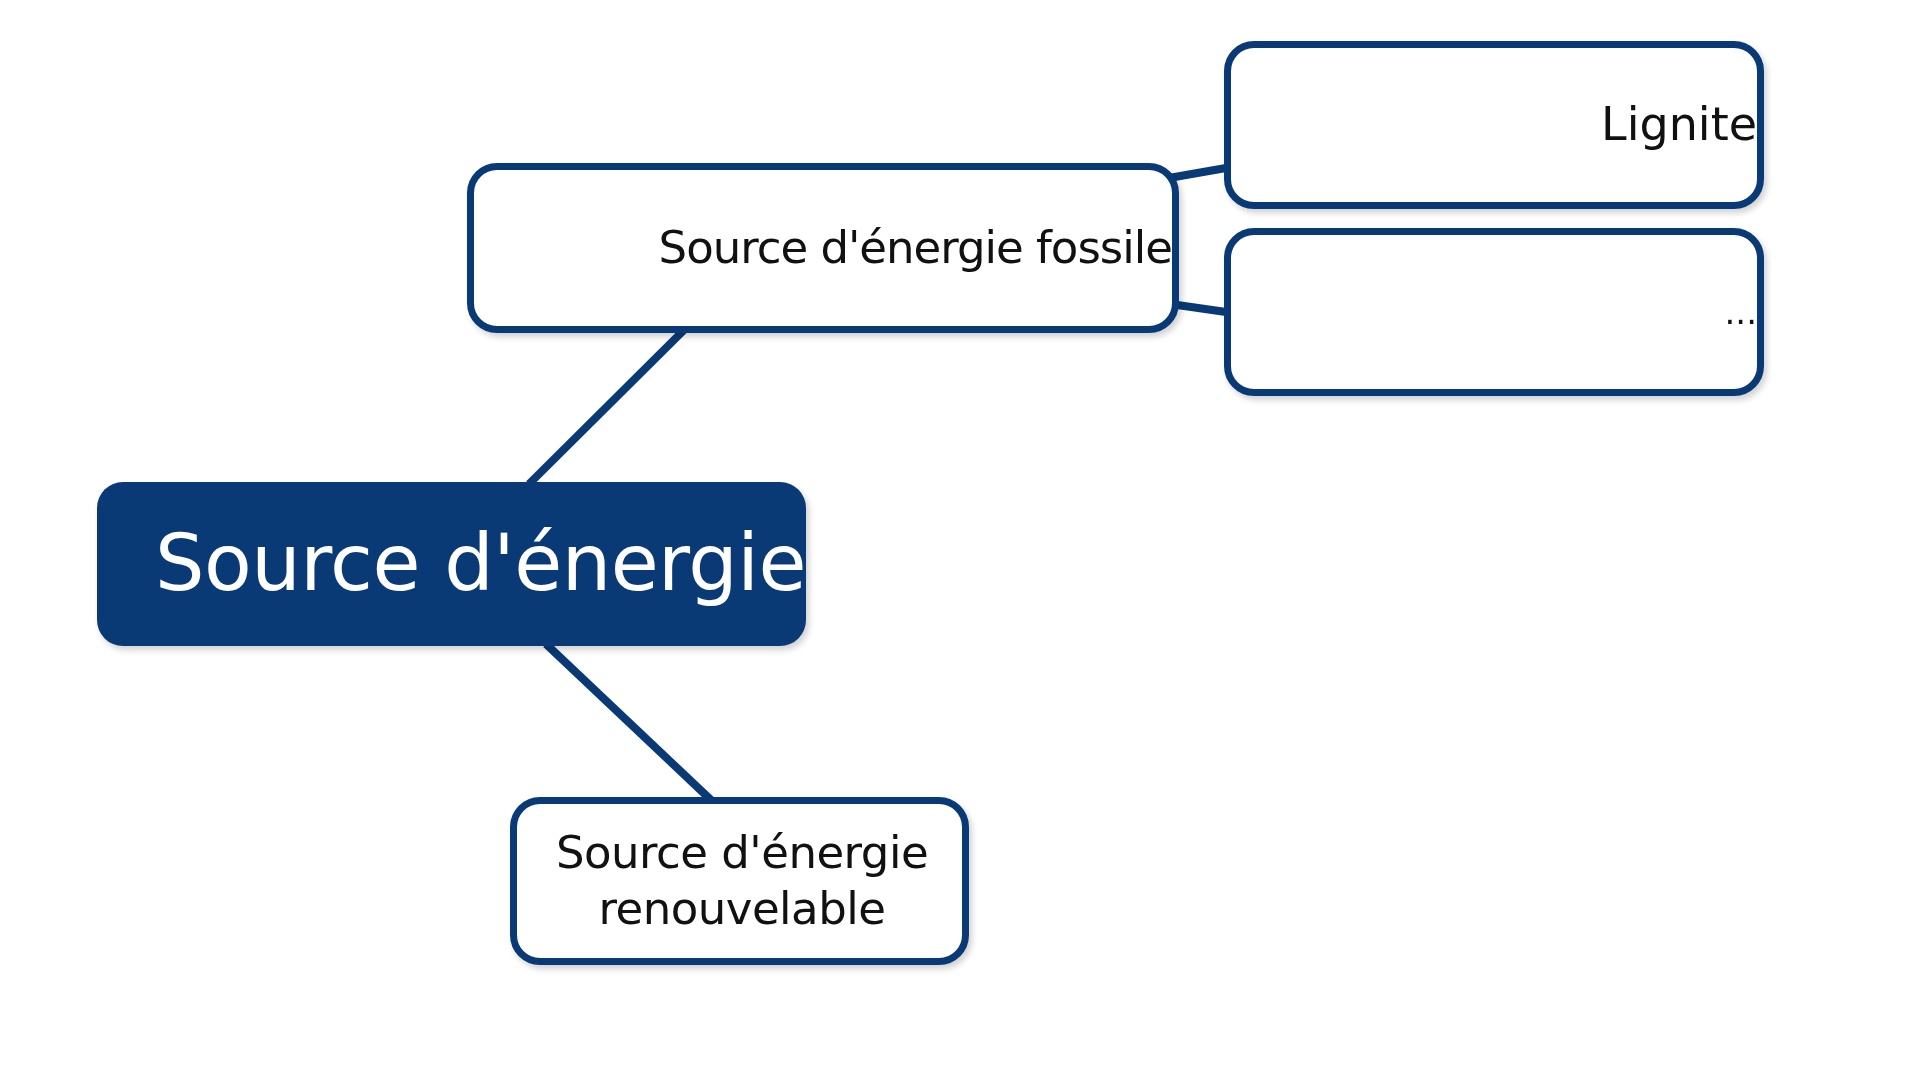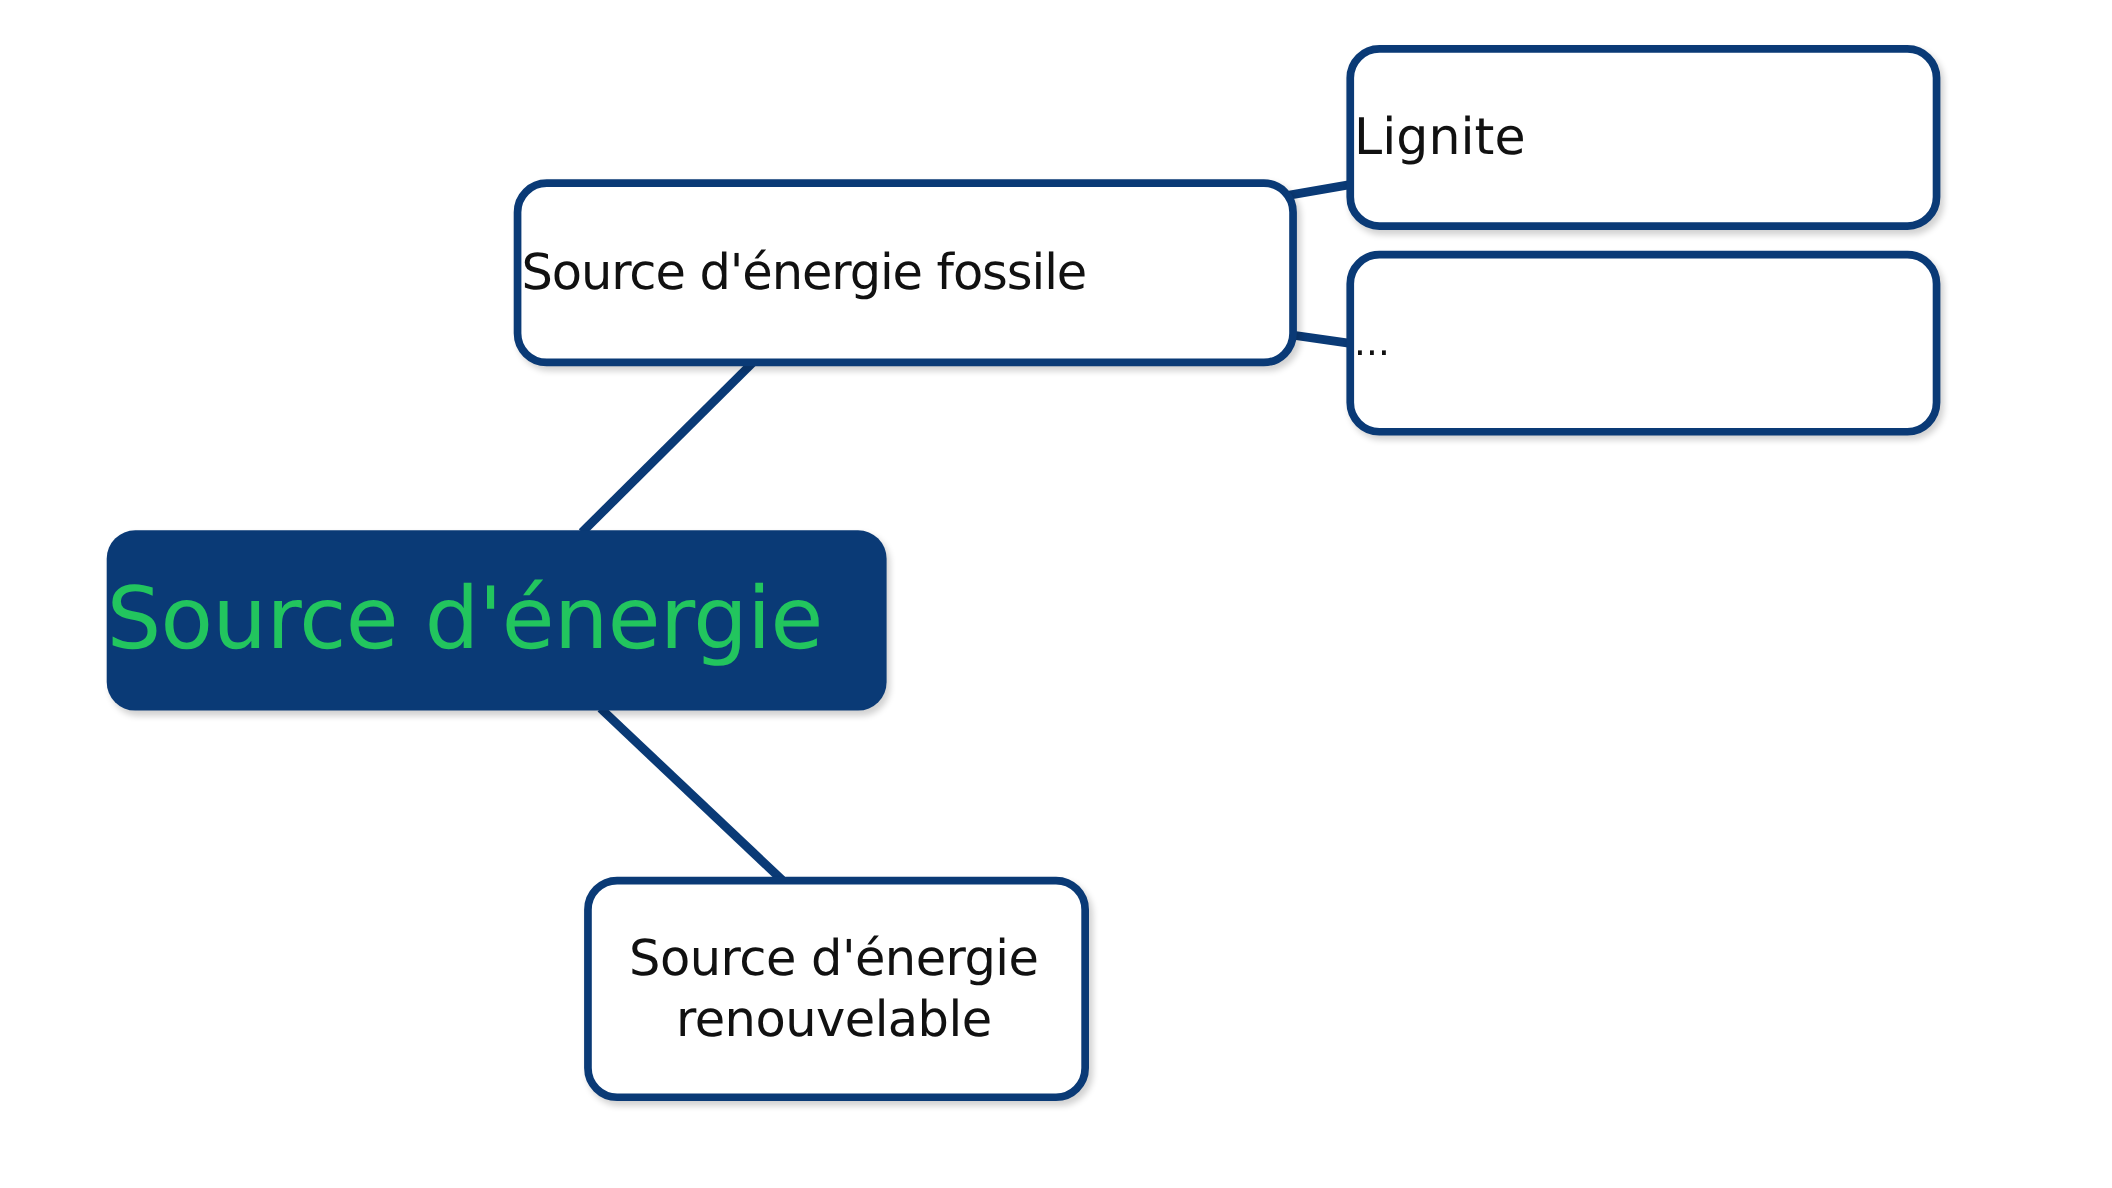--- a/index.html
+++ b/index.html
@@ -1,19 +1,19 @@
 <!DOCTYPE html>
 <html><head>
 <meta charset="utf-8">
 <style>
   html,body{margin:0;padding:0;background:#ffffff;}
   body{width:1920px;height:1080px;position:relative;overflow:hidden;font-family:"DejaVu Sans","Liberation Sans",sans-serif;}
   #links{position:absolute;left:0;top:0;width:1920px;height:1080px;}
-  .node{position:absolute;box-sizing:border-box;display:flex;align-items:center;justify-content:flex-start;text-align:center;color:#111111;background:#ffffff;border:7px solid #0a3a76;border-radius:30px;box-shadow:3px 4px 6px rgba(0,0,0,0.18);line-height:1.25;}
-  .root{background:#0a3a76;border:none;border-radius:26px;color:#22c55e;font-size:78px;letter-spacing:-0.5px;}
+  .node{position:absolute;box-sizing:border-box;display:flex;align-items:center;justify-content:flex-end;text-align:center;color:#111111;background:#ffffff;border:7px solid #0a3a76;border-radius:30px;box-shadow:3px 4px 6px rgba(0,0,0,0.18);line-height:1.25;}
+  .root{background:#0a3a76;border:none;border-radius:26px;color:#ffffff;font-size:78px;letter-spacing:-0.5px;}
   .n-fossil{font-size:45px;letter-spacing:-1px;}
   .n-leaf{font-size:46px;}
   .n-renew{font-size:45px;letter-spacing:-0.5px;}
 </style>
 </head>
 <body>
 
 <svg id="links" xmlns="http://www.w3.org/2000/svg">
   <line x1="529" y1="484" x2="684" y2="330" stroke="#0a3a76" stroke-width="8"></line>
   <line x1="546" y1="644" x2="711" y2="800" stroke="#0a3a76" stroke-width="8"></line>
@@ -22,21 +22,21 @@
 </svg>
 
 <div class="node root" style="left:97px;top:482px;width:709px;height:164px;">
   <span>Source d'énergie</span>
 </div>
 
 <div class="node n-fossil" style="left:467px;top:163px;width:712px;height:170px;">
   <span>Source d'énergie fossile</span>
 </div>
 
-<div class="node n-renew" style="left:531px;top:797px;width:459px;height:204px;padding:0 10px;">
+<div class="node n-renew" style="left:510px;top:797px;width:459px;height:168px;padding:0 10px;">
   <span style="display:block;max-width:420px;">Source d'énergie renouvelable</span>
 </div>
 
 <div class="node n-leaf" style="left:1224px;top:41px;width:540px;height:168px;">
   <span>Lignite</span>
 </div>
 
 <div class="node n-leaf" style="left:1224px;top:228px;width:540px;height:168px;font-size:34px;">
   <span>...</span>
 </div>

